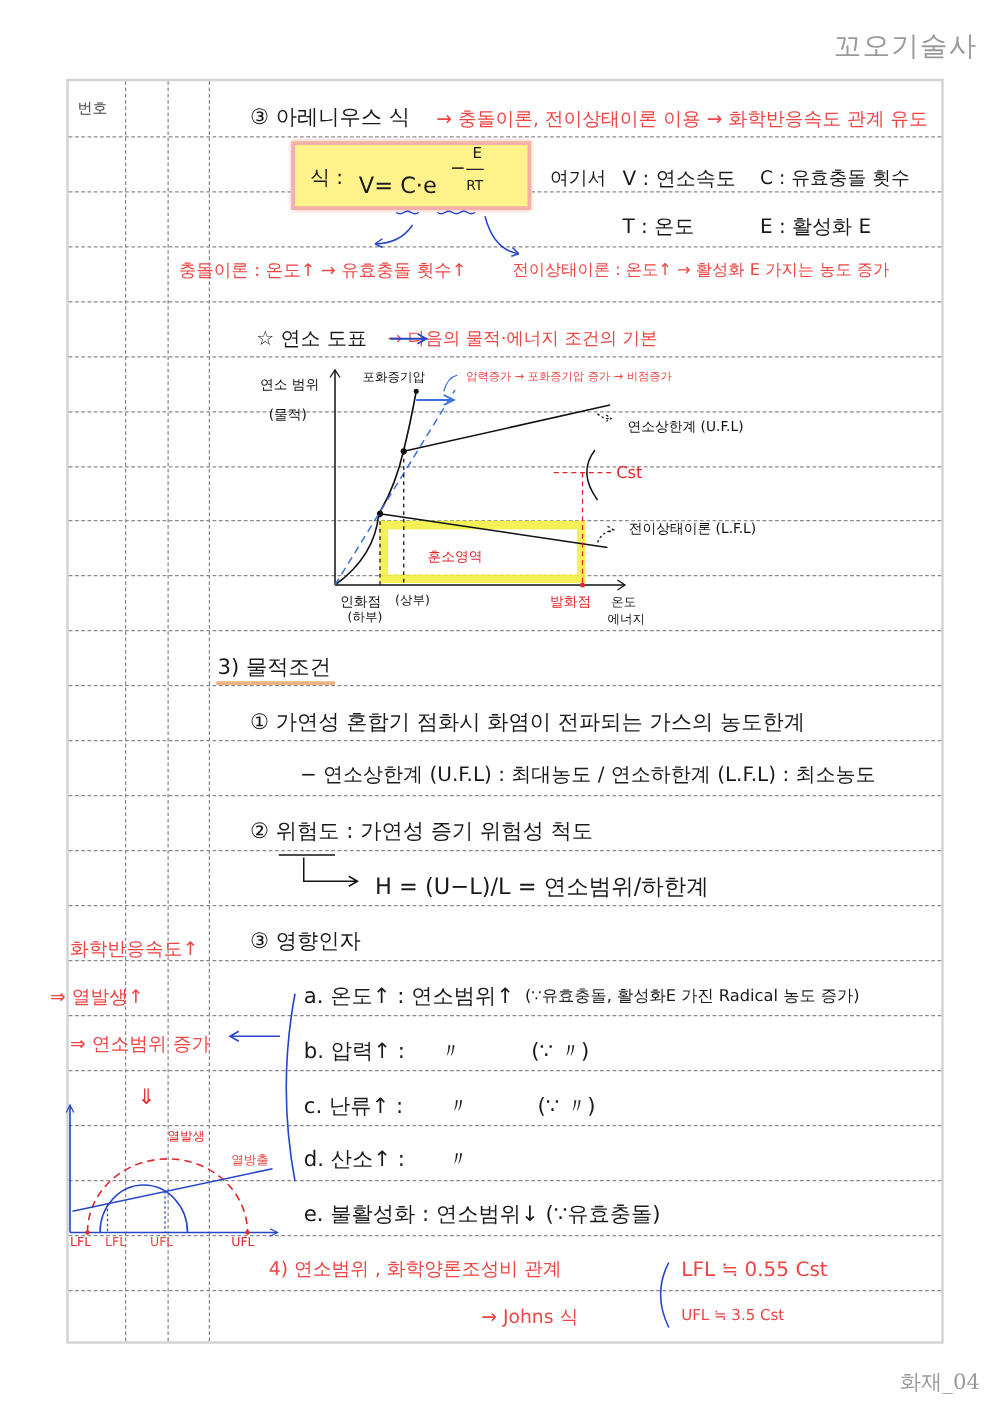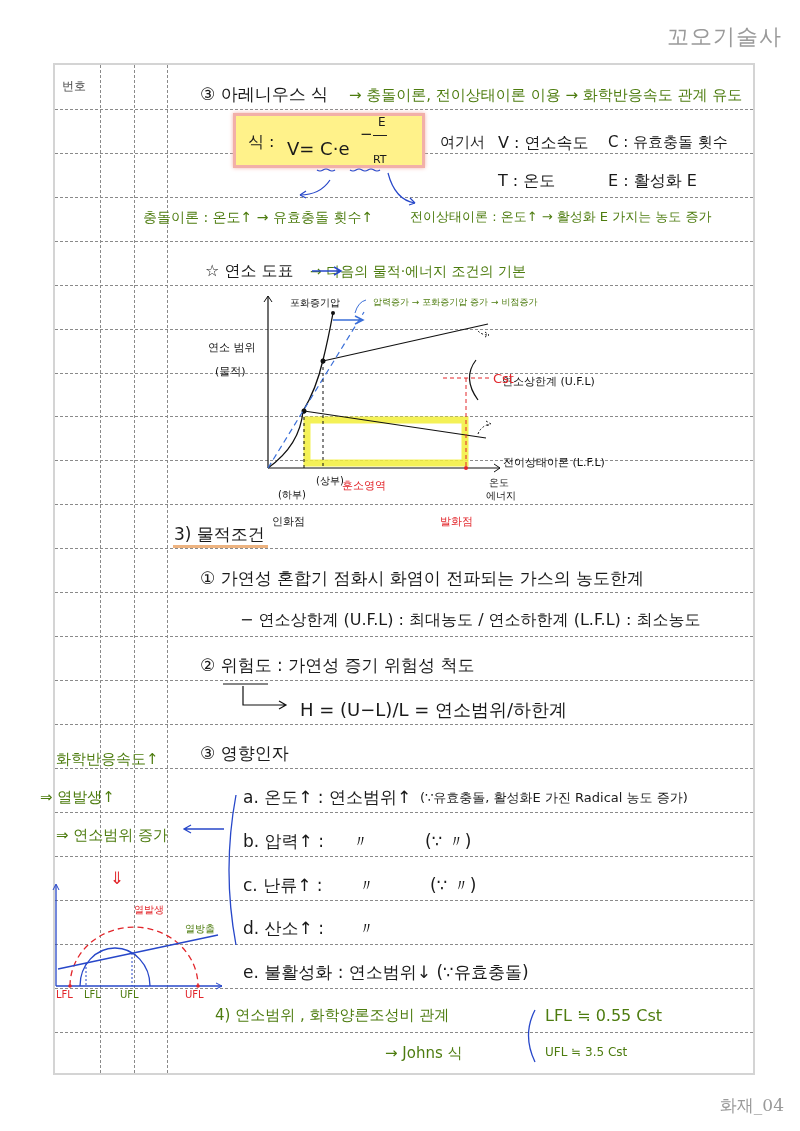--- a/index.html
+++ b/index.html
@@ -9,23 +9,23 @@
            font-size: 22px; color: #9a9a9a; letter-spacing: 1px; }
   .footer { position: absolute; right: 16px; top: 1094px; font-family: "DejaVu Serif", serif;
             font-size: 17px; color: #9a9a9a; }
   .sheet { position: absolute; left: 53px; top: 63px; width: 702px; height: 1012px;
            border: 2px solid #d4d4d4; box-sizing: border-box; background: #fff; }
   .hline { position: absolute; left: 0; right: 0; height: 0; border-top: 1px dashed #8a8a8a; }
   .vline { position: absolute; top: 0; bottom: 0; width: 0; border-left: 1px dashed #8a8a8a; }
   .num-label { position: absolute; left: 62px; top: 78px; font-size: 12px; color: #444; }
   .t { position: absolute; white-space: nowrap; line-height: 1; }
   .blk { color: #1a1a1a; font-size: 17px; }
-  .blu { color: #4d7c0f; font-size: 15px; }
+  .blu { color: #ef4444; font-size: 15px; }
   .red { color: #e2262b; }
-  .sm { font-size: 11px; margin-top: 40px; }
+  .sm { font-size: 11px; }
   .xs { font-size: 10px; }
   .formula-box { position: absolute; left: 233px; top: 113px; width: 192px; height: 55px;
                  background: #fff28a; border: 3px solid #f2b0a8; box-sizing: border-box;
                  box-shadow: 0 0 4px #f3b4ad; }
   .underline-orange { position: absolute; left: 173px; top: 545px; width: 95px; height: 3px;
                       background: #e8a060; opacity: .8; }
   svg { position: absolute; left: 0; top: 0; }
 </style>
 </head>
 <body>
@@ -63,21 +63,21 @@
 <div class="num-label">번호</div>
 
 <div class="t blk" style="left:200px;top:86px">③ 아레니우스 식</div>
 <div class="t blu" style="left:349px;top:88px">→ 충돌이론, 전이상태이론 이용 → 화학반응속도 관계 유도</div>
 
 <div class="formula-box"></div>
 <div class="t blk" style="left:248px;top:134px;font-size:16px">식 :</div>
 <div class="t blk" style="left:287px;top:140px;font-size:18px">V= C·e</div>
 <div class="t blk" style="left:360px;top:127px;font-size:15px">−</div>
 <div class="t blk" style="left:378px;top:116px;font-size:12px">E</div>
-<div class="t blk" style="left:373px;top:135px;font-size:11px;border-top:1px solid #222;padding-top:18px">RT</div>
+<div class="t blk" style="left:373px;top:135px;font-size:11px;border-top:1px solid #222;padding-top:7px">RT</div>
 
 <div class="t blk" style="left:440px;top:135px;font-size:15px">여기서</div>
 <div class="t blk" style="left:498px;top:135px;font-size:16px">V : 연소속도</div>
 <div class="t blk" style="left:608px;top:135px;font-size:15px">C : 유효충돌 횟수</div>
 <div class="t blk" style="left:498px;top:173px;font-size:16px">T : 온도</div>
 <div class="t blk" style="left:608px;top:173px;font-size:16px">E : 활성화 E</div>
 
 <div class="t blu" style="left:143px;top:210px;font-size:14px">충돌이론 : 온도↑ → 유효충돌 횟수↑</div>
 <div class="t blu" style="left:410px;top:210px;font-size:13px">전이상태이론 : 온도↑ → 활성화 E 가지는 농도 증가</div>
 

